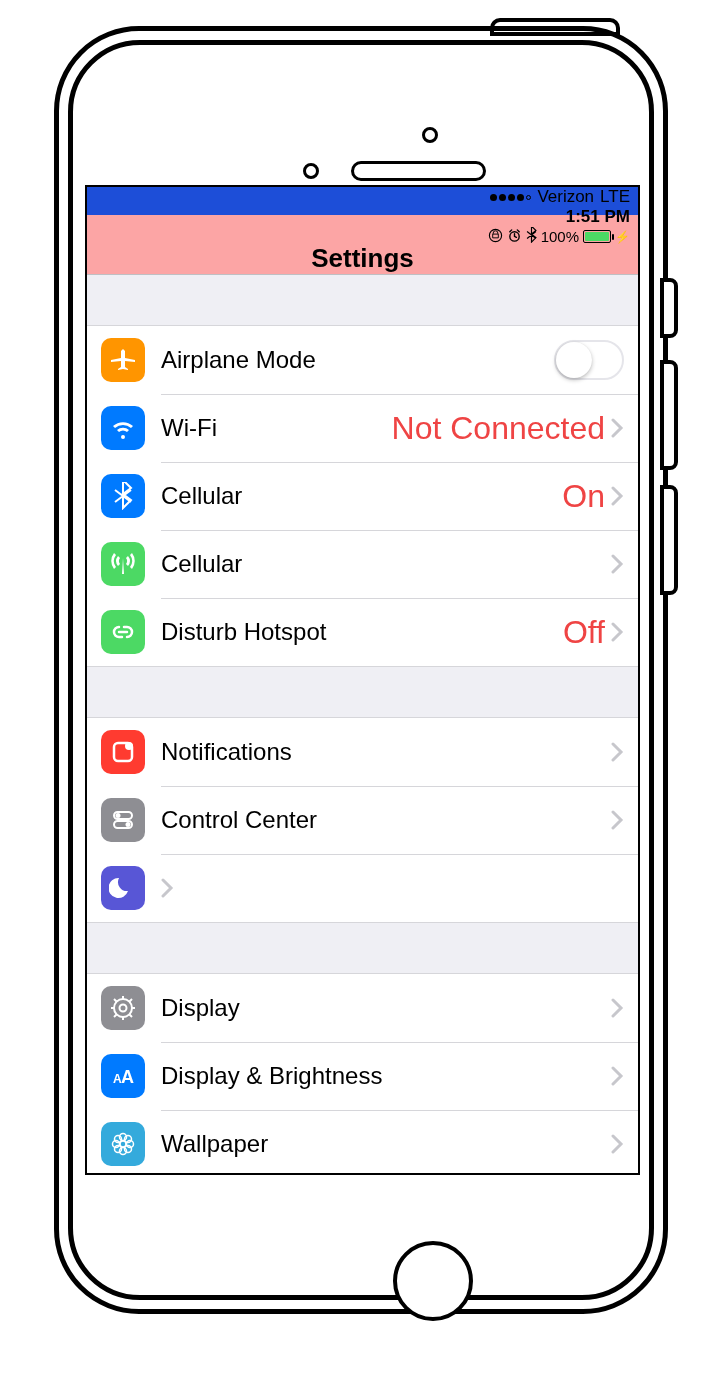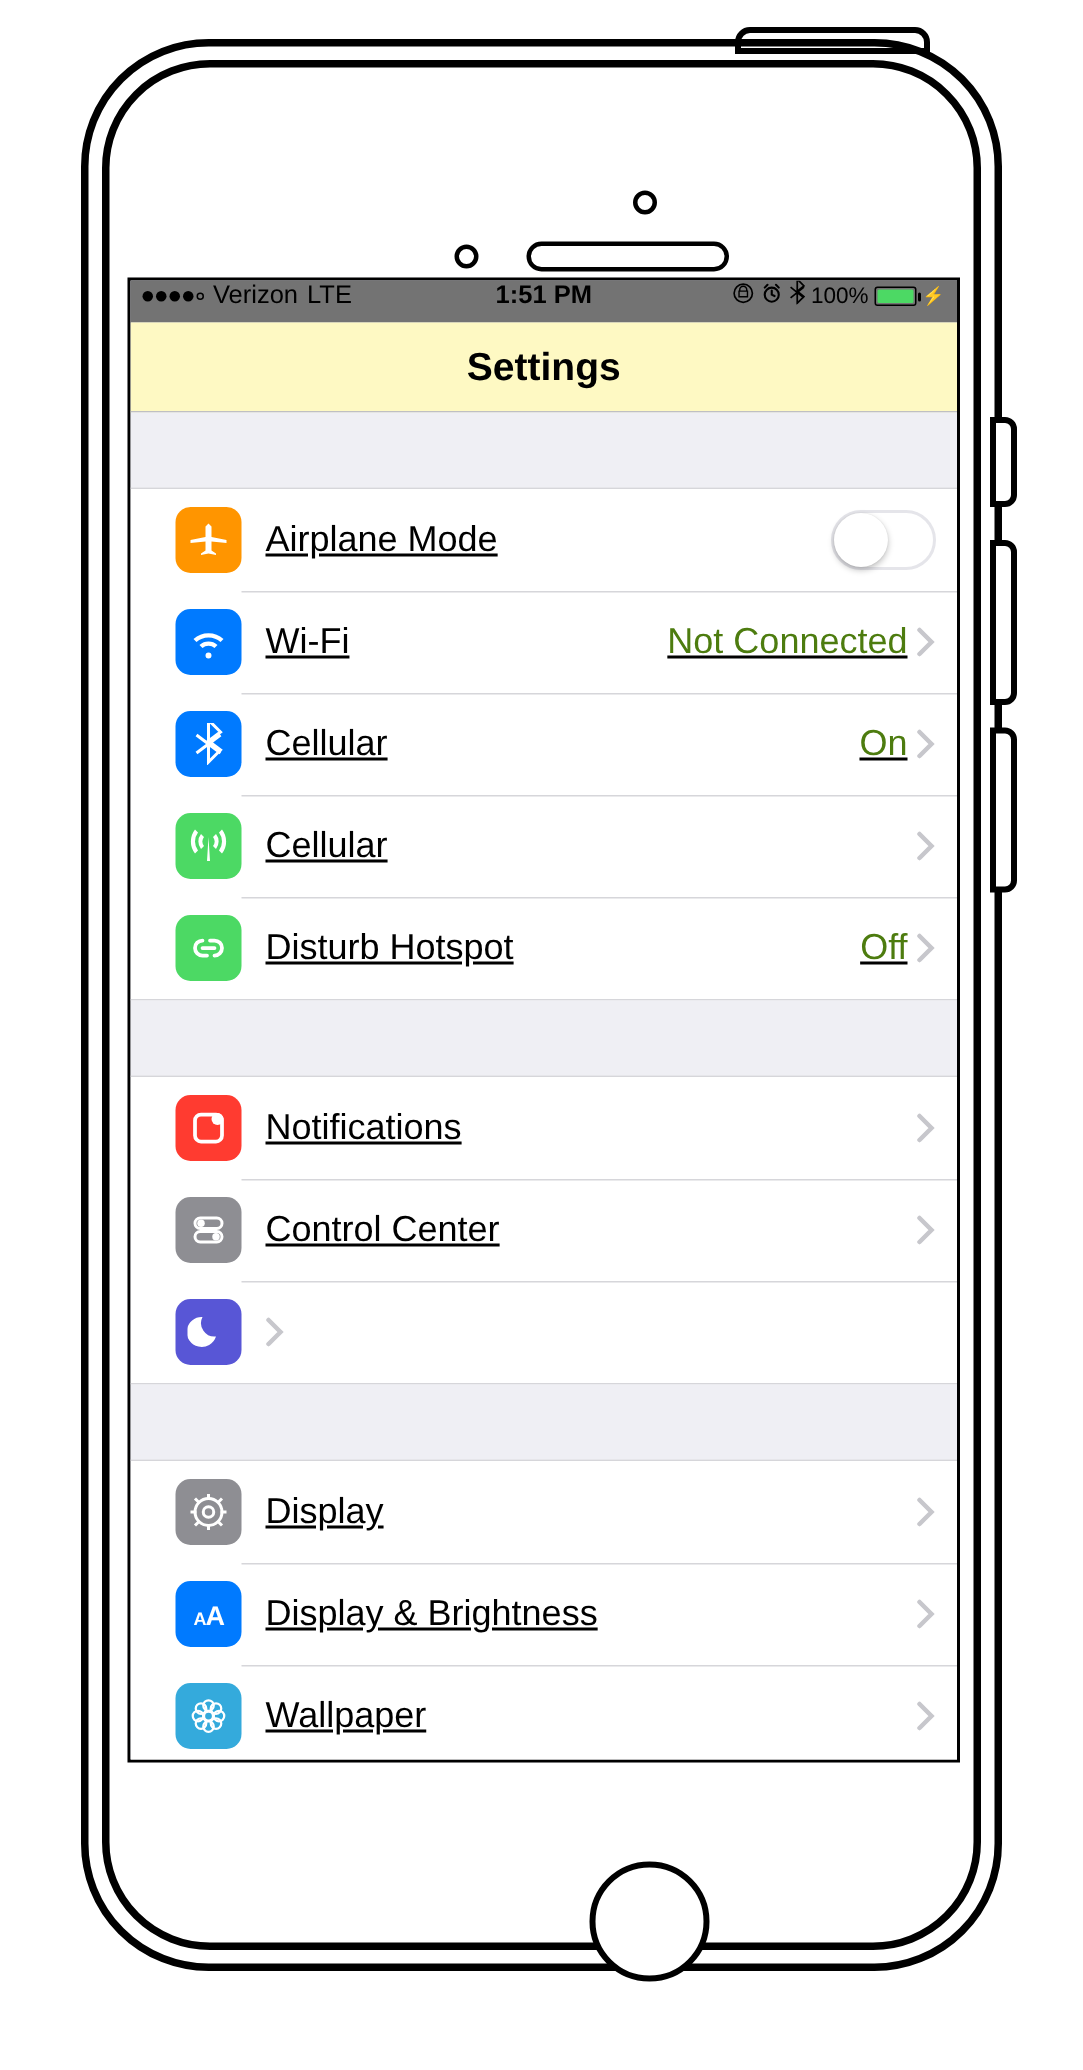--- a/index.html
+++ b/index.html
@@ -43,74 +43,74 @@
     left: 85px; top: 185px;
     width: 555px; height: 990px;
     background: #efeff4;
     border: 2px solid #000;
     overflow: hidden;
   }
 
   
   .status-bar {
     height: 28px;
-    background: #737373;
+    background: #1d4ed8;
     display: flex;
-    align-items: flex-start;
+    align-items: flex-end;
     font-size: 17px;
     color: #000;
     padding: 0 8px;
     border-bottom: 0;
+    flex-direction: column;
   }
   .status-left { display:flex; align-items:center; gap:6px; flex:1; }
   .dots { display:flex; gap:2px; align-items:center; }
   .dot { width:7px; height:7px; border-radius:50%; background:#000; }
   .dot.empty { background:transparent; border:1px solid #000; width:5px; height:5px; }
   .status-center { flex:0 0 auto; font-weight:700; }
   .status-right { flex:1; display:flex; justify-content:flex-end; align-items:center; gap:4px; font-size:15px; }
   .battery { width:28px; height:13px; border:1px solid #000; border-radius:2px; position:relative; display:inline-block; }
   .battery::after { content:""; position:absolute; right:-4px; top:3px; width:2px; height:6px; background:#000; border-radius:1px; }
   .battery-fill { position:absolute; left:1px; top:1px; bottom:1px; right:1px; background:#4cd964; border-radius:1px; }
 
   
   .nav-bar {
     height: 60px;
-    background: #fef9c3;
-    display:flex; align-items:center; justify-content:center;
+    background: #fca5a5;
+    display:flex; align-items:flex-end; justify-content:center;
     border-bottom: 1px solid #bfbfc3;
   }
   .nav-title { font-size:26px; font-weight:700; color:#000; }
 
   
   .group-gap { height: 50px; background:#efeff4; }
 
   .list { background:#fff; border-top:1px solid #d6d6da; border-bottom:1px solid #d6d6da; }
 
   .row {
     display:flex; align-items:center;
     height: 68px;
-    padding-left: 30px;
+    padding-left: 14px;
     position:relative;
-    text-decoration:underline;
   }
   .row + .row::before {
     content:"";
     position:absolute;
     left: 74px; right:0; top:0;
     height:1px; background:#d6d6da;
   }
   .icon-box {
     width:44px; height:44px; border-radius:10px;
     flex: 0 0 44px;
     display:flex; align-items:center; justify-content:center;
     margin-right: 16px;
   }
   .icon-box svg { width:28px; height:28px; }
   .row-label { flex:1; font-size:24px; color:#000; font-weight:400; }
-  .row-value { font-size:24px; color:#4d7c0f; margin-right:6px; }
+  .row-value { font-size:32px; color:#ef4444; margin-right:6px; }
   .chevron { flex:0 0 auto; margin-right:14px; color:#c7c7cc; }
   .chevron svg { width:13px; height:20px; display:block; }
 
   .switch {
     width:70px; height:40px; border-radius:20px;
     background:#fff; border:2px solid #e5e5ea;
     position:relative; margin-right:14px; flex:0 0 70px;
   }
   .switch-knob {
     position:absolute; left:0; top:0;

